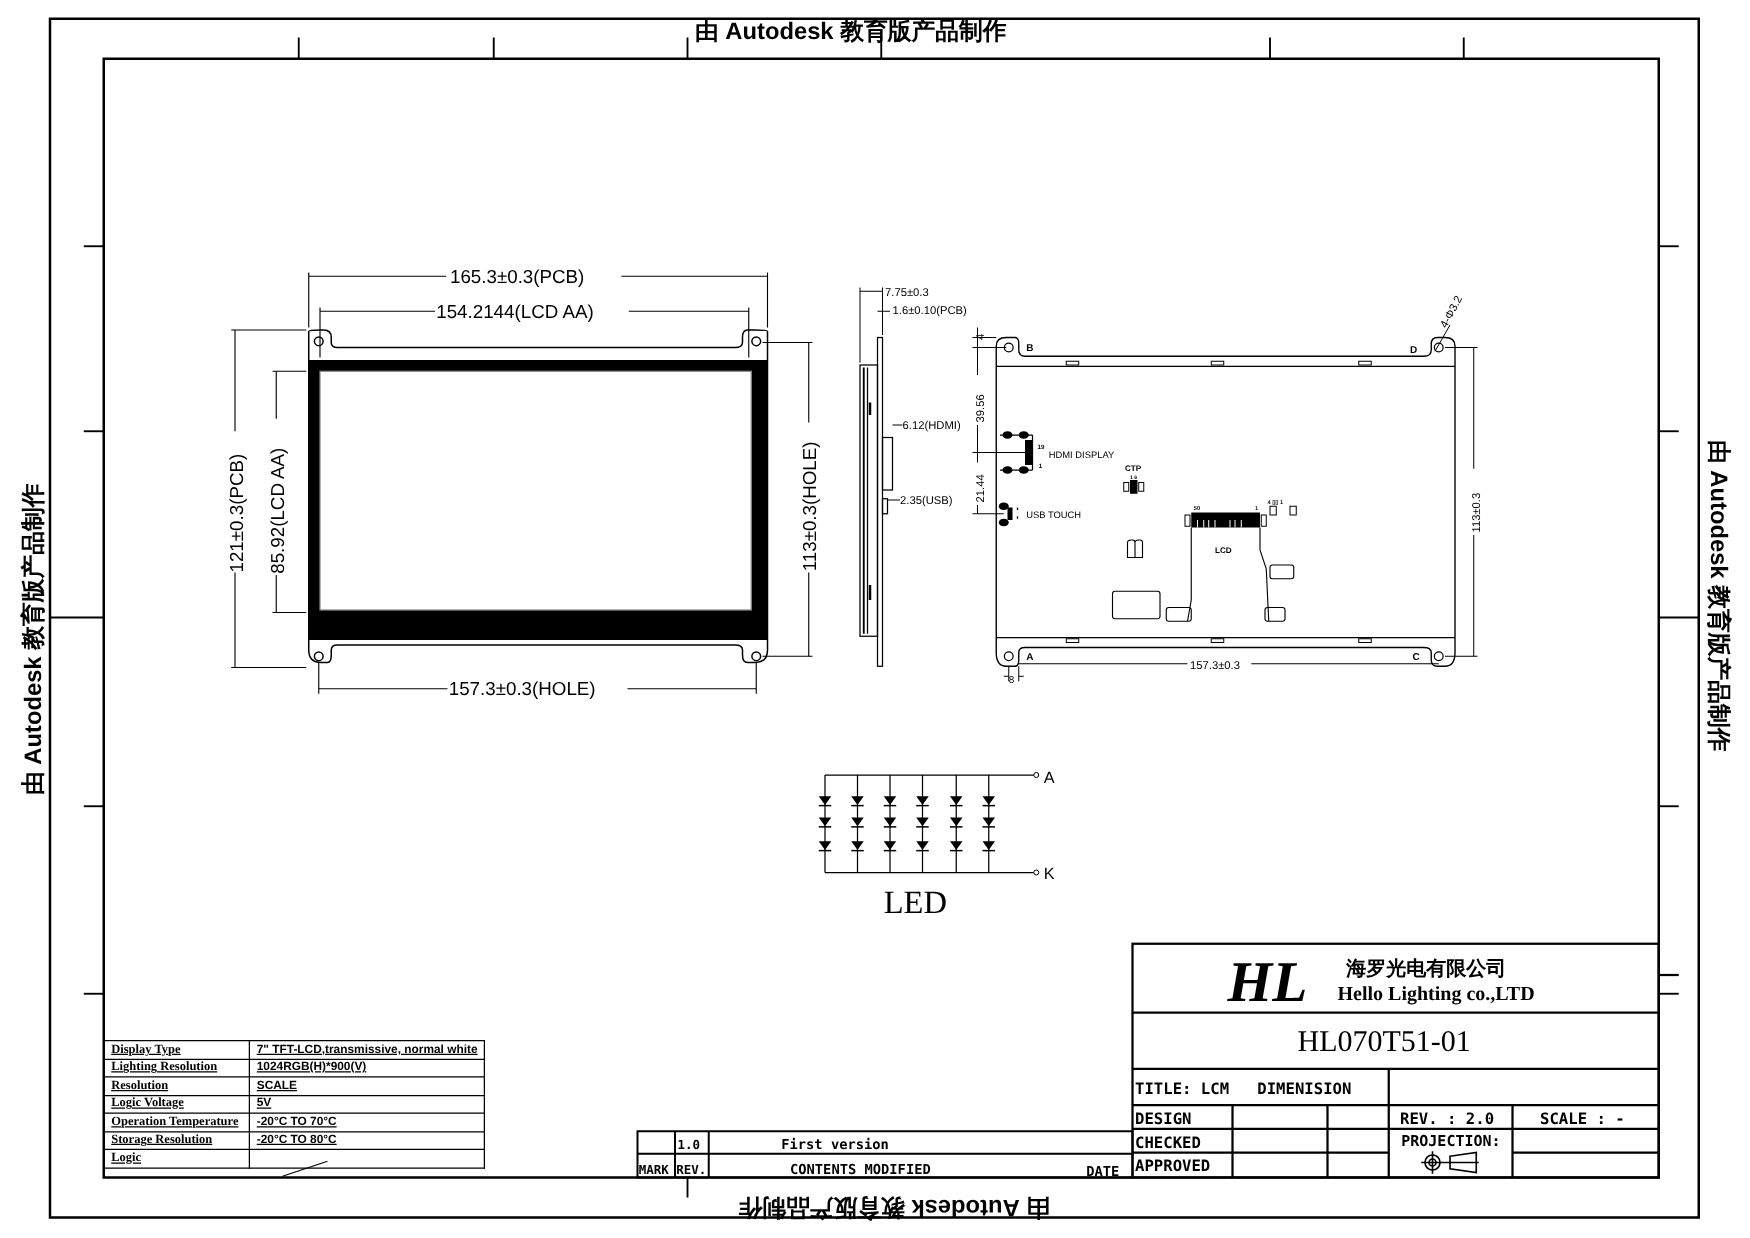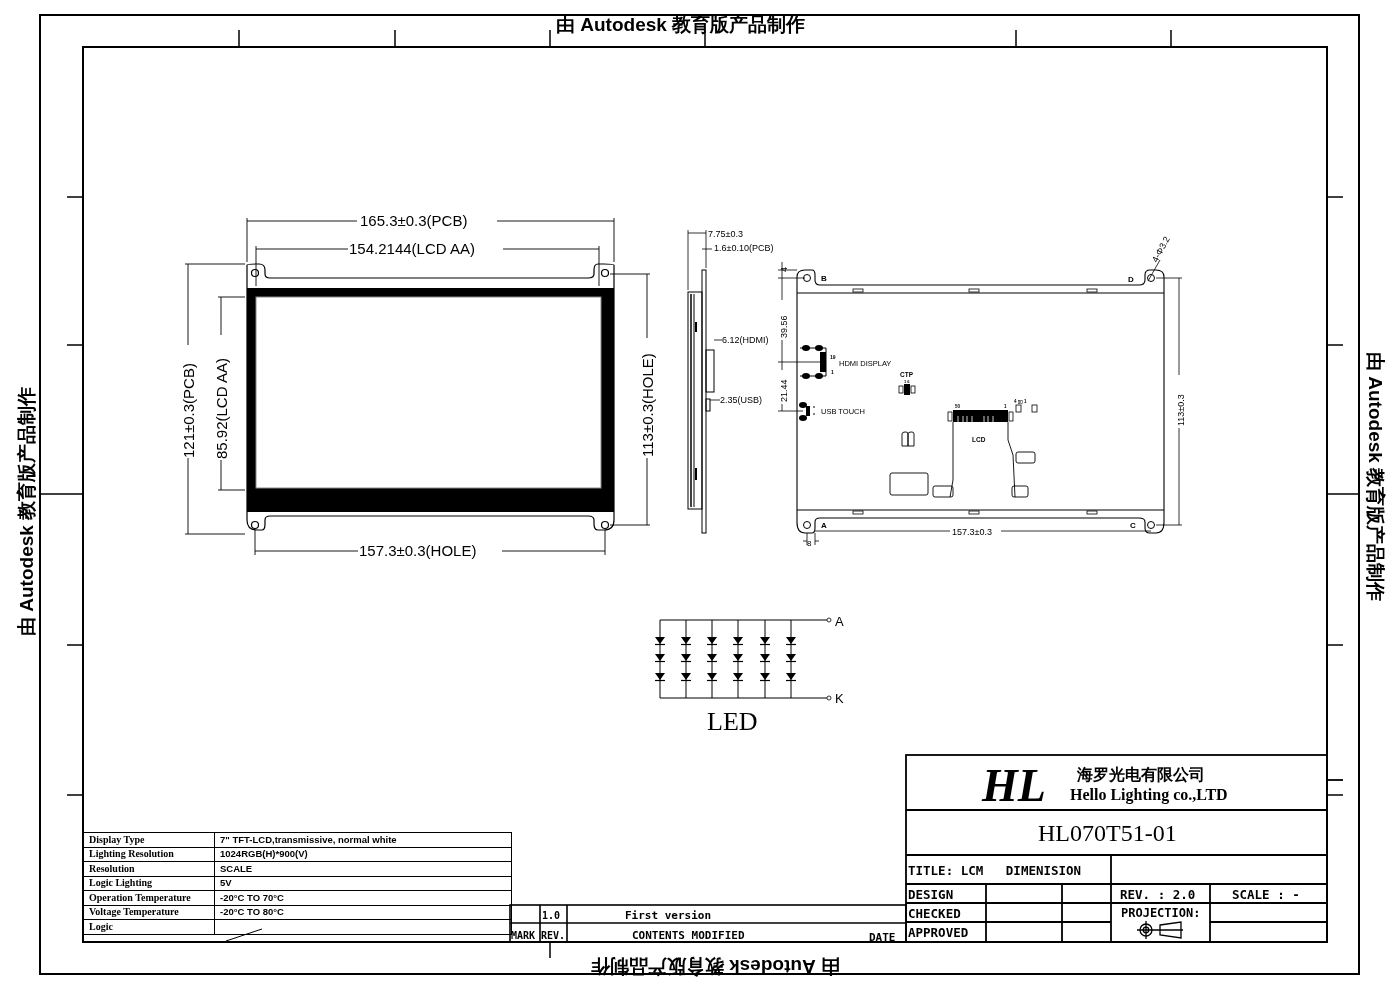--- a/index.html
+++ b/index.html
@@ -3,21 +3,21 @@
 <meta charset="utf-8">
 <style>
   html, body { margin:0; padding:0; background:#ffffff; }
   body { width:1400px; height:990px; position:relative; overflow:hidden; font-family:"Liberation Sans", sans-serif; color:#000; }
   svg { position:absolute; left:0; top:0; }
   .t { font-family:"Liberation Sans", sans-serif; fill:#000; }
   .mono { font-family:"DejaVu Sans Mono", monospace; fill:#000; }
   .serif { font-family:"Liberation Serif", serif; fill:#000; }
   .ln { stroke:#000; fill:none; }
   .html-layer { position:absolute; left:0; top:0; width:1400px; height:990px; pointer-events:none; }
-  .spec-table { position:absolute; left:83px; top:832px; width:429px; border-collapse:collapse; font-size:10px; }
+  .spec-table { position:absolute; left:83px; top:832px; width:305px; border-collapse:collapse; font-size:10px;text-decoration:underline; }
   .spec-table td { border:1.3px solid #000; height:13.5px; padding:0 5px; line-height:12px; white-space:nowrap; }
   .spec-table td.k { font-family:"Liberation Serif", serif; width:120px; font-weight:bold; }
   .spec-table td.v { font-family:"Liberation Sans", sans-serif; font-weight:bold; font-size:9.5px; }
 </style>
 </head>
 <body>
 
 <svg width="1400" height="990" viewBox="0 0 1400 990">
 
   <rect x="40" y="15" width="1319" height="959" class="ln" stroke-width="2"></rect>
@@ -349,29 +349,29 @@
         </tr>
       <tr>
           <td class="k">Lighting Resolution</td>
           <td class="v">1024RGB(H)*900(V)</td>
         </tr>
       <tr>
           <td class="k">Resolution</td>
           <td class="v">SCALE</td>
         </tr>
       <tr>
-          <td class="k">Logic Lighting</td>
+          <td class="k">Logic Voltage</td>
           <td class="v">5V</td>
         </tr>
       <tr>
           <td class="k">Operation Temperature</td>
           <td class="v">-20°C  TO  70°C</td>
         </tr>
       <tr>
-          <td class="k">Voltage Temperature</td>
+          <td class="k">Storage Resolution</td>
           <td class="v">-20°C  TO  80°C</td>
         </tr>
       <tr>
           <td class="k">Logic</td>
           <td class="v"></td>
         </tr>
     </tbody>
   </table>
 </div>
 

